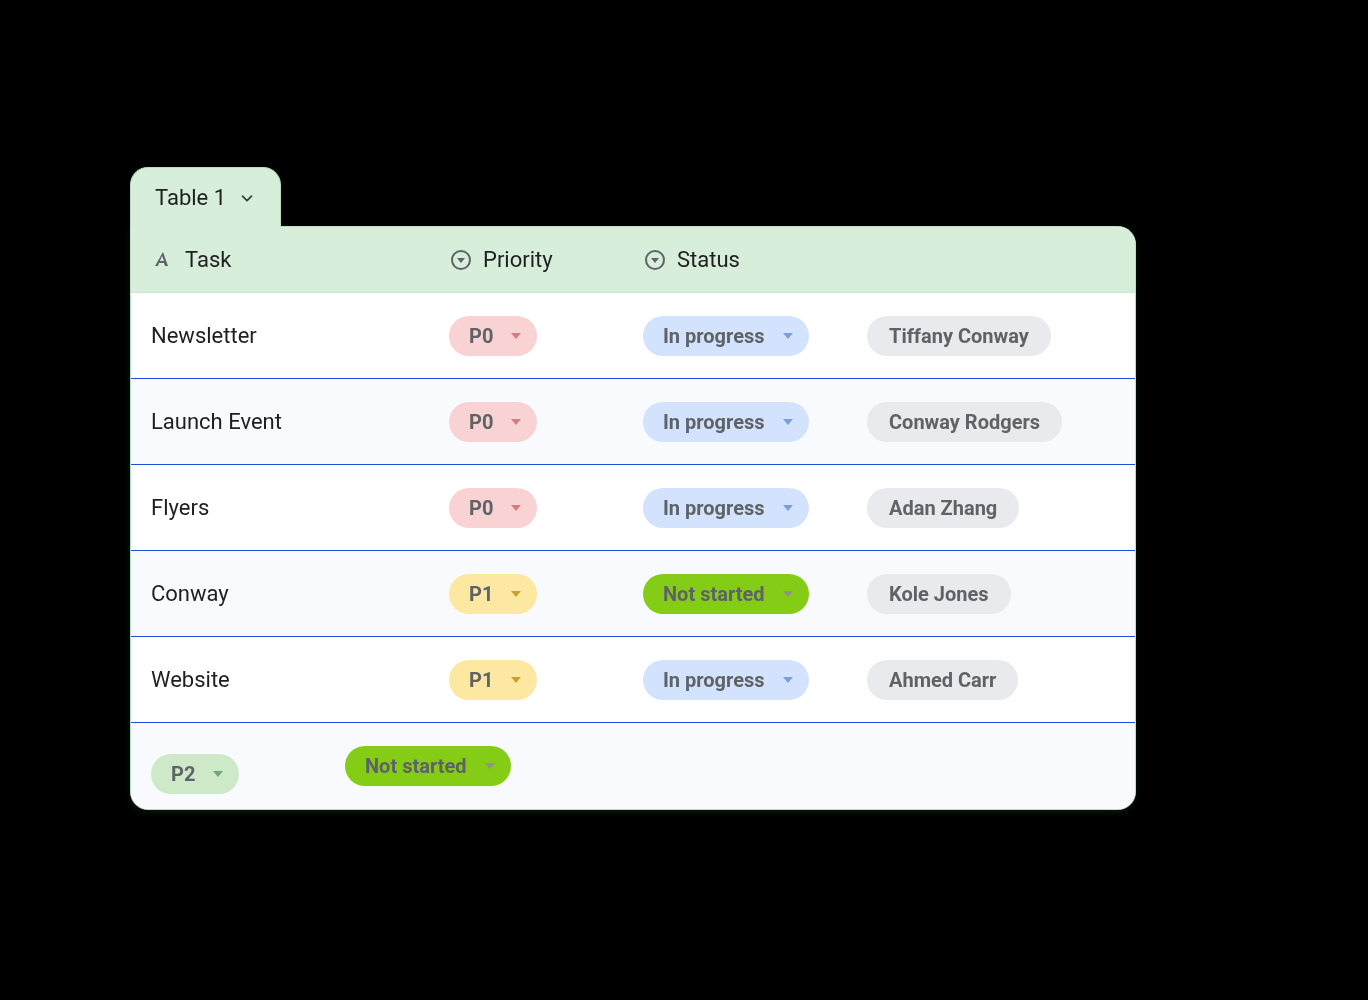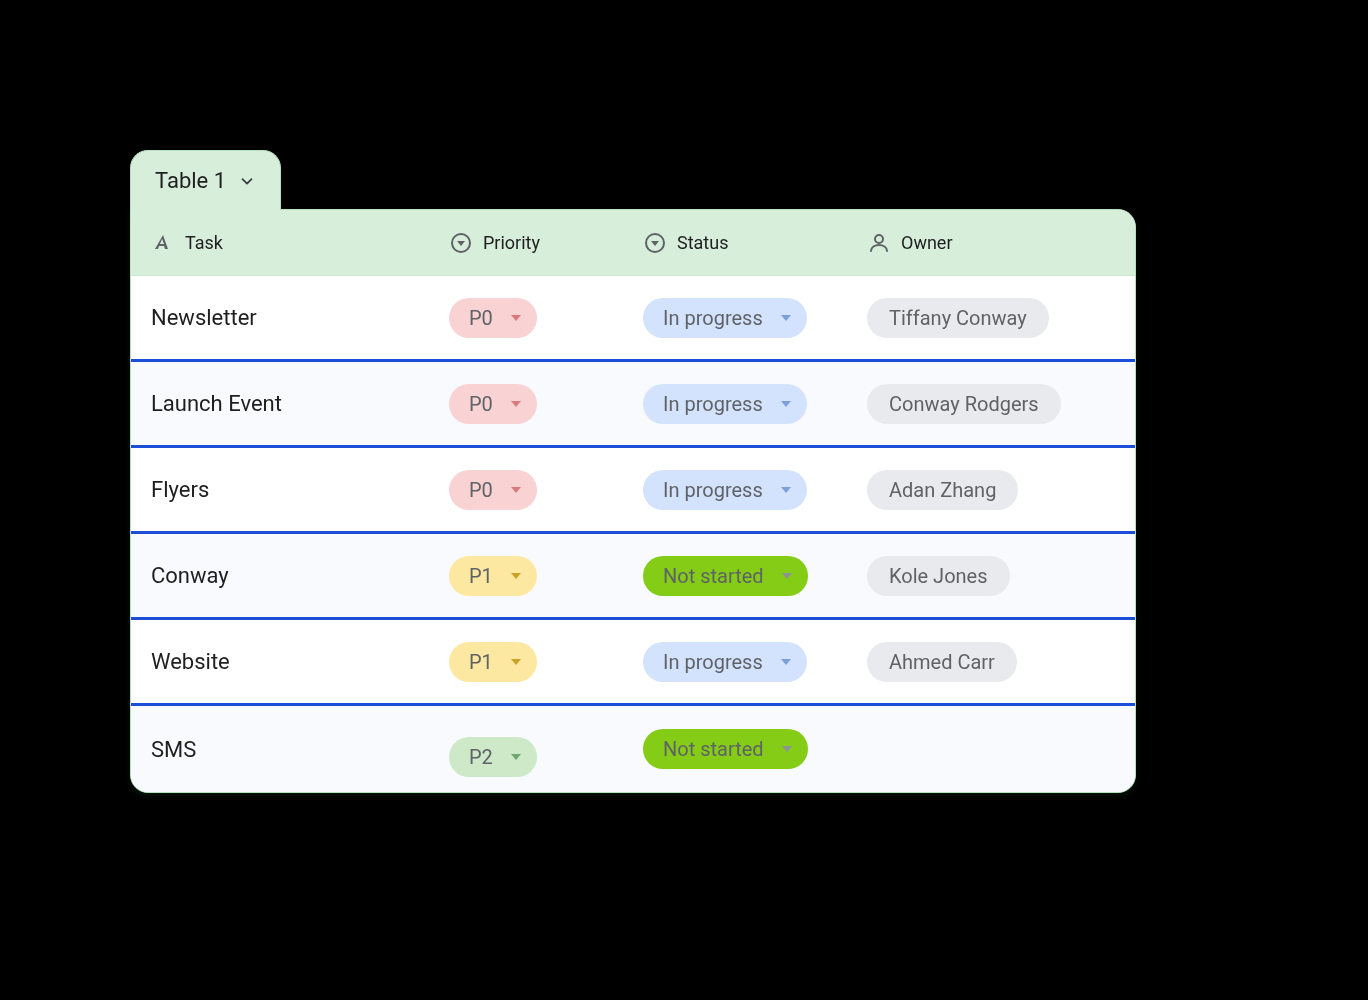--- a/index.html
+++ b/index.html
@@ -9,21 +9,21 @@
     height: 1000px;
     background: #000000;
     font-family: "Google Sans", "Segoe UI", Roboto, Arial, sans-serif;
     -webkit-font-smoothing: antialiased;
   }
   * { box-sizing: border-box; }
 
   .stage {
     position: absolute;
     left: 130px;
-    top: 150px;
+    top: 167px;
     width: 1006px;
   }
 
   
   .tab {
     display: inline-flex;
     align-items: center;
     gap: 12px;
     background: #d7eedb;
     border: 1px solid #b7e0bf;
@@ -53,21 +53,21 @@
     margin-top: -1px;
     width: 100%;
     position: relative;
     z-index: 1;
   }
 
   .row {
     display: flex;
     align-items: center;
     width: 100%;
-    border-bottom: 3px solid #1d4ed8;
+    border-bottom: 1px solid #1d4ed8;
   }
   .row:last-child { border-bottom: none; }
 
   .row.header {
     background: #d7eedb;
     height: 66px;
     border-bottom: 1px solid #cde6d2;
   }
   .row.data { height: 86px; }
   .row.data.alt { background: #f8fafd; }
@@ -78,21 +78,21 @@
     gap: 10px;
     padding: 0 20px;
   }
   .c-task   { width: 298px; }
   .c-prio   { width: 194px; }
   .c-status { width: 224px; }
   .c-owner  { flex: 1; }
 
   
   .hdr-text {
-    font-size: 18px;
+    font-size: 22px;
     color: #1f1f1f;
     font-weight: 400;
   }
   .hdr-icon {
     display: inline-flex;
     width: 24px;
     height: 24px;
     justify-content: center;
     align-items: center;
   }
@@ -103,21 +103,21 @@
     font-size: 22px;
     color: #1f1f1f;
   }
 
   
   .pill {
     display: inline-flex;
     align-items: center;
     border-radius: 999px;
     font-size: 20px;
-    font-weight: 400;
+    font-weight: 700;
     line-height: 1;
   }
   .pill.drop {
     gap: 18px;
     padding: 10px 16px 10px 20px;
   }
   .pill .tri {
     display: inline-flex;
     width: 10px;
     height: 10px;
@@ -189,29 +189,20 @@
       <div class="cell c-status">
         <span class="hdr-icon">
           <svg viewBox="0 0 24 24" width="24" height="24" fill="none" stroke="#5f6368" stroke-width="2">
             <circle cx="12" cy="12" r="9"></circle>
             <polygon points="8,10 16,10 12,15" fill="#5f6368" stroke="none"></polygon>
           </svg>
         </span>
         <span class="hdr-text">Status</span>
       </div>
 
-      <div class="cell c-owner">
-        <span class="hdr-icon">
-          <svg viewBox="0 0 24 24" width="24" height="24" fill="none" stroke="#5f6368" stroke-width="2" stroke-linecap="round">
-            <circle cx="12" cy="8" r="4"></circle>
-            <path d="M4 20c0-4 4-6 8-6s8 2 8 6"></path>
-          </svg>
-        </span>
-        <span class="hdr-text">Owner</span>
-      </div>
 
     </div>
 
     <div class="row data">
       <div class="cell c-task">
           <span class="task-text">Newsletter</span>
         </div>
       <div class="cell c-prio">
         <span class="pill drop pill-red">
           <span>P0</span>
@@ -357,23 +348,20 @@
         </span>
       </div>
       <div class="cell c-owner">
         <span class="pill owner">
           <span>Ahmed Carr</span>
         </span>
       </div>
     </div>
 
     <div class="row data alt">
-      <div class="cell c-task">
-          <span class="task-text">SMS</span>
-        </div>
       <div class="cell c-prio">
         <span class="pill drop pill-green">
           <span>P2</span>
           <span class="tri tri-green">
               <svg width="10" height="6">
                 <polygon points="0,0 10,0 5,6"></polygon>
               </svg>
             </span>
         </span>
       </div>

